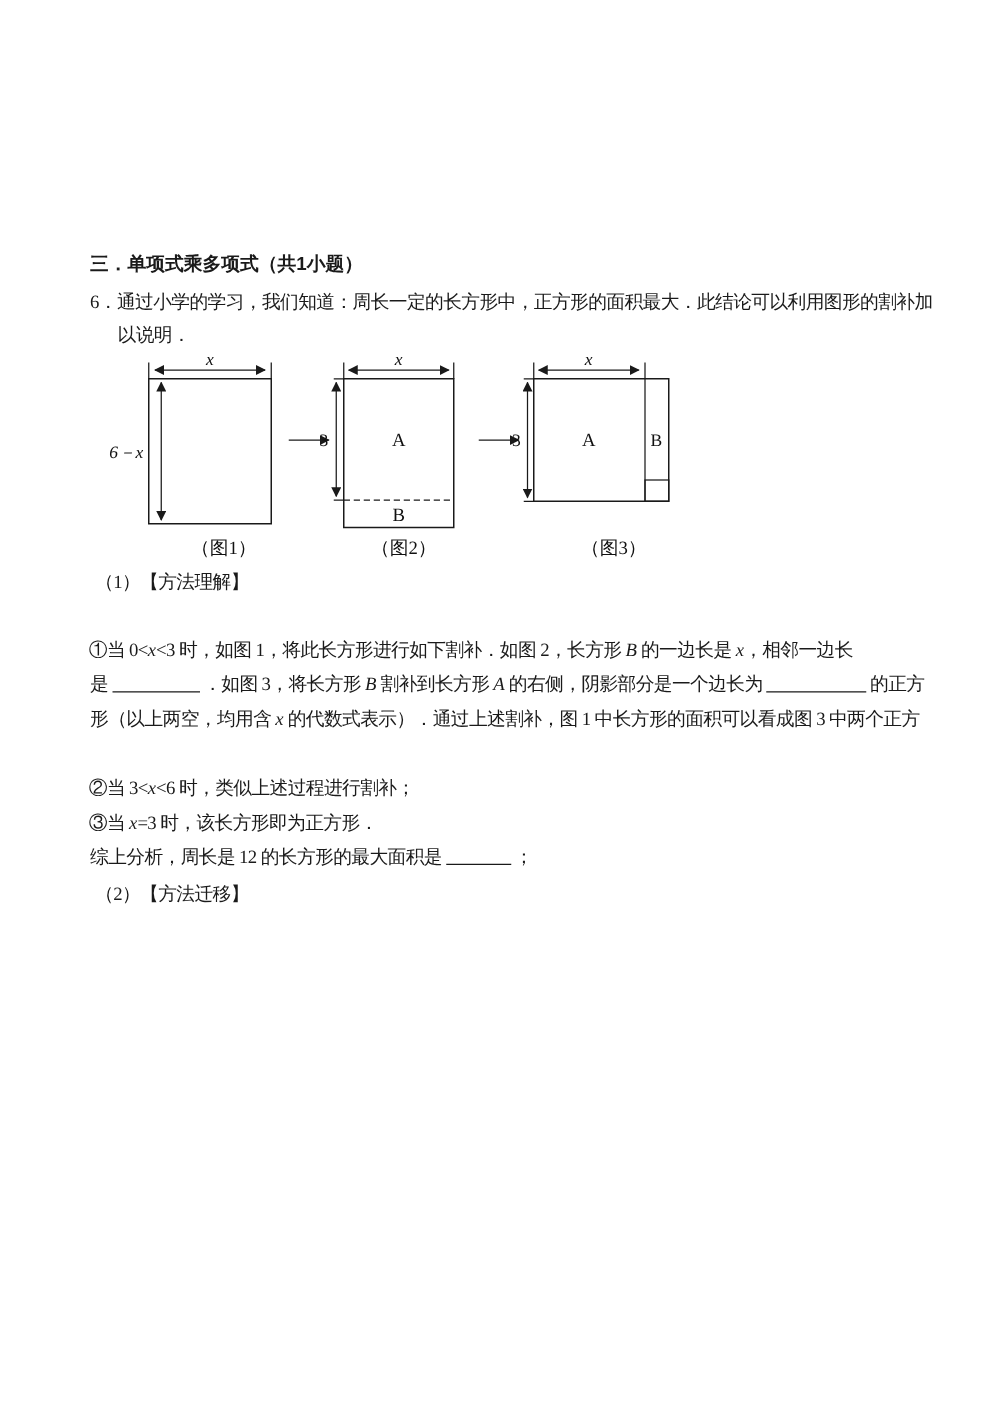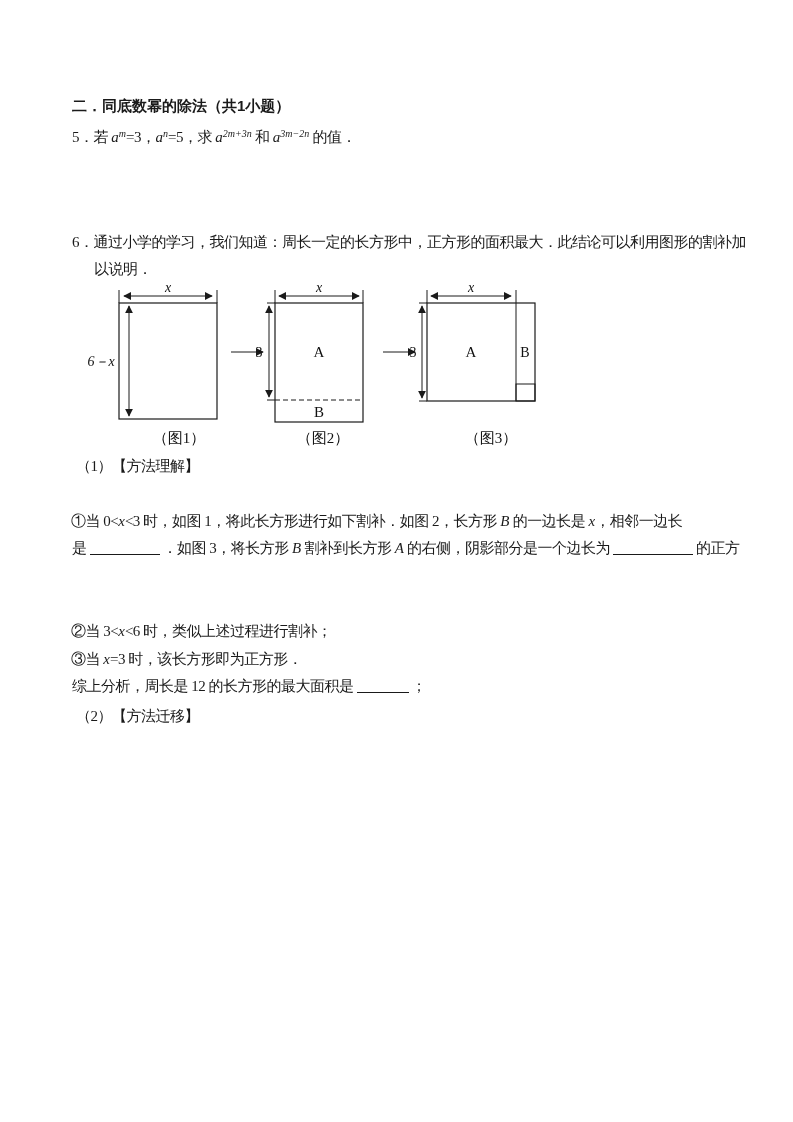--- a/index.html
+++ b/index.html
@@ -41,23 +41,22 @@
   svg .var{font-style:italic;font-size:14px;text-anchor:middle;}
   svg .num{font-size:14px;text-anchor:middle;}
   svg .reg{font-size:15px;text-anchor:middle;}
   svg .cap{font-size:15px;text-anchor:middle;}
 </style>
 </head>
 <body>
 
 <div class="page">
 
-  <div class="line heading" style="top:96px;left:72px"><span>二．同底数幂的除法（共1小题）</span></div>
-  <div class="line" style="top:127px;left:72px"><span>5．若 </span><span class="i">a</span><span class="isup">m</span><span>=3，</span><span class="i">a</span><span class="isup">n</span><span>=5，求 </span><span class="i">a</span><span class="isup">2m+3n</span><span> 和 </span><span class="i">a</span><span class="isup">3m−2n</span><span> 的值．</span></div>
 
+  <div class="line heading" style="top:202px;left:72px"><span>三．单项式乘多项式（共1小题）</span></div>
   <div class="line" style="top:232px;left:72px"><span>6．通过小学的学习，我们知道：周长一定的长方形中，正方形的面积最大．此结论可以利用图形的割补加</span></div>
   <div class="line" style="top:259px;left:94px"><span>以说明．</span></div>
 
   <svg class="figs" width="475" height="172" viewBox="0 0 475 172">
     <defs>
       <marker id="ah" viewBox="0 0 10 10" refX="9" refY="5" markerWidth="8" markerHeight="8" orient="auto-start-reverse">
         <path d="M0,0 L10,5 L0,10 z" fill="#1a1a1a"></path>
       </marker>
     </defs>
 
@@ -106,18 +105,19 @@
       <text class="num" x="330" y="77">3</text>
       <text class="reg" x="388" y="77">A</text>
       <text class="num" x="442" y="77">B</text>
       <text class="cap" x="408" y="163">（图3）</text>
     </g>
   </svg>
 
   <div class="line" style="top:456px;left:76px"><span>（1）【方法理解】</span></div>
   <div class="line" style="top:511px;left:71px"><span>①当 0&lt;</span><span class="i">x</span><span>&lt;3 时，如图 1，将此长方形进行如下割补．如图 2，长方形 </span><span class="i">B</span><span> 的一边长是 </span><span class="i">x</span><span>，相邻一边长</span></div>
   <div class="line" style="top:538px;left:72px"><span>是</span><span class="blank" style="width: 70px;"></span><span>．如图 3，将长方形 </span><span class="i">B</span><span> 割补到长方形 </span><span class="i">A</span><span> 的右侧，阴影部分是一个边长为</span><span class="blank" style="width: 80px;"></span><span>的正方</span></div>
+  <div class="line" style="top:566px;left:72px"><span>形（以上两空，均用含 </span><span class="i">x</span><span> 的代数式表示）．通过上述割补，图 1 中长方形的面积可以看成图 3 中两个正方</span></div>
   <div class="line" style="top:621px;left:71px"><span>②当 3&lt;</span><span class="i">x</span><span>&lt;6 时，类似上述过程进行割补；</span></div>
   <div class="line" style="top:649px;left:71px"><span>③当 </span><span class="i">x</span><span>=3 时，该长方形即为正方形．</span></div>
   <div class="line" style="top:676px;left:72px"><span>综上分析，周长是 12 的长方形的最大面积是</span><span class="blank" style="width: 52px;"></span><span>；</span></div>
   <div class="line" style="top:706px;left:76px"><span>（2）【方法迁移】</span></div>
 
 </div>
 
 </body></html>

